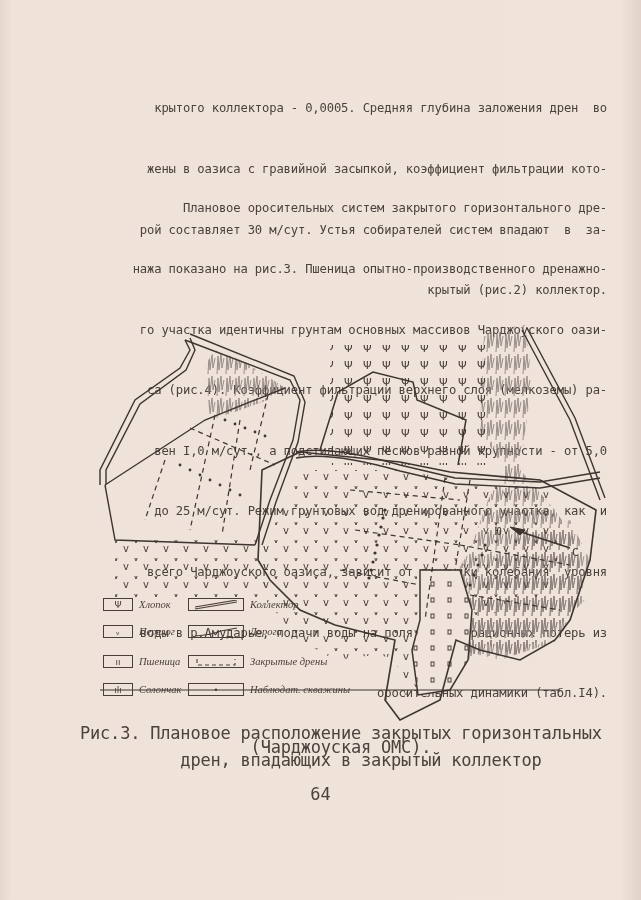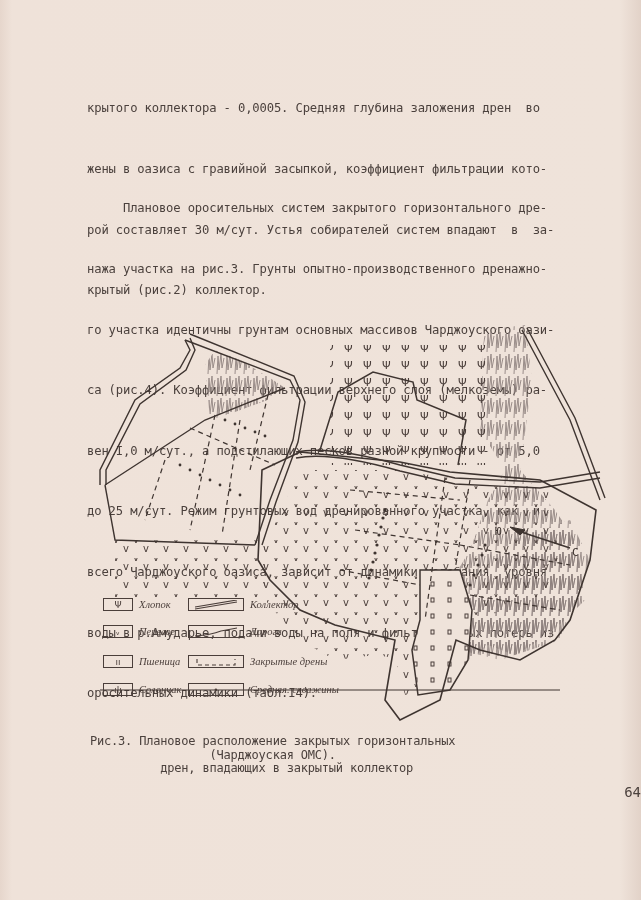--- a/index.html
+++ b/index.html
@@ -12,60 +12,60 @@
     }
     .page {
       position: absolute; left: 0; top: 0; width: 641px; height: 900px;
       background: linear-gradient(90deg, #e6d6cc 0px, #efe2d9 12px, #efe3da 620px, #e2d2c8 641px);
     }
     .para {
       position: absolute; left: 87px; width: 520px;
       font-size: 12.2px; line-height: 20.2px; letter-spacing: -0.15px;
       white-space: pre; color: #4b413d;
     }
-    .para .line { display: block; height: 20.2px; }
+    .para .line { display: block; height: 20.2px; text-align: right; }
     #p1 { top: 58px; }
     #p2 { top: 158px; }
     .legend-item { position: absolute; display: flex; align-items: center; }
     .legend-box {
       width: 30px; height: 13px; border: 1.6px solid #4a3e3a; box-sizing: border-box;
       display: flex; align-items: center; justify-content: center;
       font-size: 9px; color: #4a3e3a; font-family: "DejaVu Sans", sans-serif;
     }
     .legend-box.wide { width: 56px; }
     .legend-label {
       margin-left: 6px; font-family: Liberation Serif, serif; font-style: italic;
       font-size: 10.5px; color: #4a3e3a; white-space: nowrap;
     }
     .caption {
-      position: absolute; left: 90px; width: 460px; top: 727px;
-      font-size: 12px; line-height: 13.5px; color: #4b413d; letter-spacing: -0.2px; margin-top: 8px;
+      position: absolute; left: 80px; width: 460px; top: 727px;
+      font-size: 17px; line-height: 13.5px; color: #4b413d; letter-spacing: -0.2px;
     }
     .caption span { display: block; white-space: pre; }
     .page-number {
-      position: absolute; top: 784px; left: 0; width: 641px; text-align: right;
-      font-size: 14px; color: #4b413d;
+      position: absolute; top: 784px; left: 0; width: 641px; text-align: center;
+      font-size: 17px; color: #4b413d;
     }
     .map-label { font-family: "DejaVu Sans Mono", monospace; font-size: 11px; fill: #3e3430; }
   </style>
 </head>
 <body>
 
 <div class="page">
 
   <div class="para" id="p1">
     <span class="line">крытого коллектора - 0,0005. Средняя глубина заложения дрен  во</span>
     <span class="line">жены в оазиса с гравийной засыпкой, коэффициент фильтрации кото-</span>
     <span class="line">рой составляет 30 м/сут. Устья собирателей систем впадают  в  за-</span>
     <span class="line">крытый (рис.2) коллектор.</span>
   </div>
 
   <div class="para" id="p2">
     <span class="line">     Плановое оросительных систем закрытого горизонтального дре-</span>
-    <span class="line">нажа участка на рис.3. Грунты опытно-производственного дренажно-</span>
+    <span class="line">нажа показано на рис.3. Пшеница опытно-производственного дренажно-</span>
     <span class="line">го участка идентичны грунтам основных массивов Чарджоуского оази-</span>
     <span class="line">са (рис.4). Коэффициент фильтрации верхнего слоя (мелкоземы) ра-</span>
     <span class="line">вен I,0 м/сут., а подстилающих песков разной крупности - от 5,0</span>
     <span class="line">до 25 м/сут. Режим грунтовых вод дренированного участка, как  и</span>
     <span class="line">всего Чарджоуского оазиса, зависит от динамики колебания  уровня</span>
     <span class="line">воды в р.Амударье, подачи воды на поля и фильтрационных потерь из</span>
     <span class="line">оросительных динамики (табл.I4).</span>
   </div>
 
   <svg style="position:absolute;left:0;top:0" width="641" height="900" viewBox="0 0 641 900">
@@ -207,21 +207,21 @@
   <div class="legend-item" style="left:188px;top:655px">
     <span class="legend-box wide">
       <svg width="50" height="10">
           <path d="M6 2 L6 8 L44 8 L44 2" stroke="#4a3e3a" stroke-width="1.1" stroke-dasharray="4,3" fill="none"></path>
         </svg>
     </span>
     <span class="legend-label">Закрытые дрены</span>
   </div>
   <div class="legend-item" style="left:188px;top:683px">
     <span class="legend-box wide">•</span>
-    <span class="legend-label">Средняя. скважины</span>
+    <span class="legend-label">Наблюдат. скважины</span>
   </div>
 
   <div class="caption">
     <span>Рис.3. Плановое расположение закрытых горизонтальных</span>
     <span>                 (Чарджоуская ОМС).</span>
     <span>          дрен, впадающих в закрытый коллектор</span>
   </div>
 
   <div class="page-number">64</div>
 </div>

